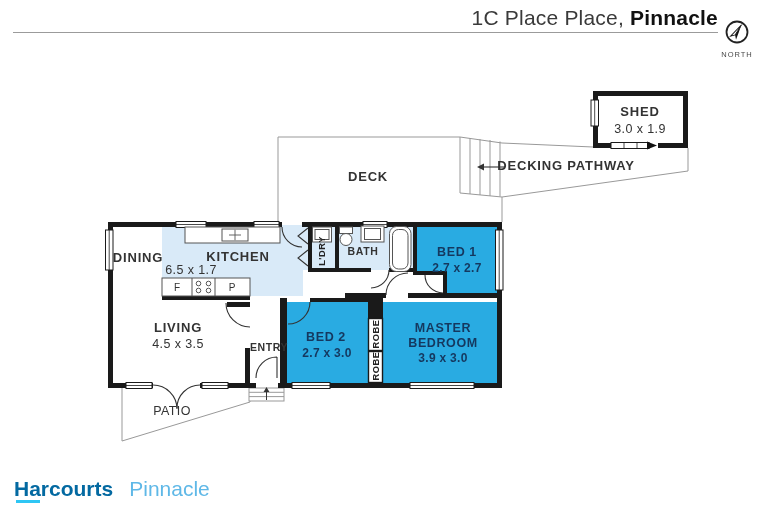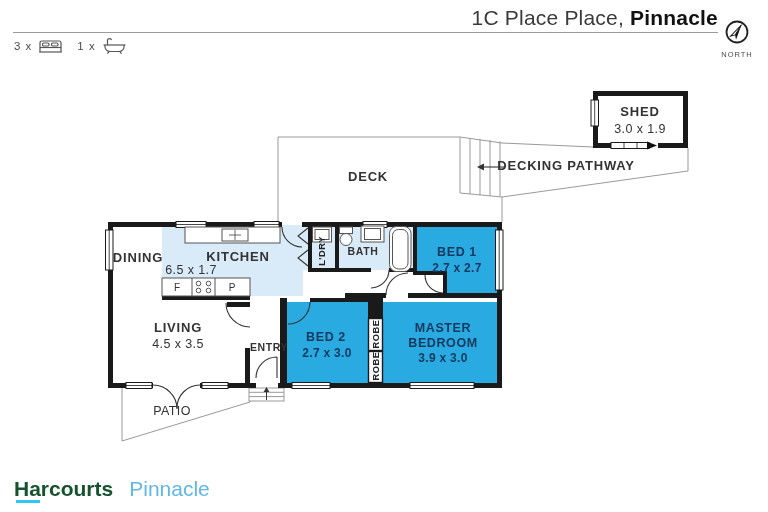--- a/index.html
+++ b/index.html
@@ -10,62 +10,41 @@
           font-size:11.5px;color:#4a4a4a;}
   .counts .num{letter-spacing:1px;}
   .counts svg{display:block;}
   .addr{position:absolute;right:50px;top:6px;font-size:21px;color:#3a3a3a;letter-spacing:0.2px;white-space:nowrap;}
   .addr .bold{font-weight:700;color:#111;}
   .rule{position:absolute;left:13px;top:32px;width:705px;height:1px;background:#9b9b9b;}
   .compass{position:absolute;left:719px;top:18px;width:36px;text-align:center;}
   .compass .north{font-size:7.5px;color:#4a4a4a;letter-spacing:1px;margin-top:-2px;text-align:center;}
   
   .brand{position:absolute;left:14px;top:477px;font-size:21px;white-space:nowrap;}
-  .brand .primary{font-weight:700;color:#14532d;}
+  .brand .primary{font-weight:700;color:#0369a1;}
   .brand .secondary{font-weight:400;color:#5fb8e7;margin-left:16px;}
   .brand-underline{position:absolute;left:16px;top:500px;width:24px;height:3px;background:#2ec6f4;}
   .note{position:absolute;left:153px;top:494px;width:580px;font-size:7.6px;color:#555;}
   .note b{color:#444;}
   
   #plan{position:absolute;left:0;top:0;}
   text{font-family:"Liberation Sans", sans-serif;}
   .rlabel{font-size:13px;font-weight:600;fill:#333;letter-spacing:0.8px;}
   .rdims{font-size:12.5px;font-weight:500;fill:#333;letter-spacing:0.4px;}
   .blabel{font-size:12.5px;font-weight:700;fill:#15385f;letter-spacing:0.6px;}
   .bdims{font-size:12px;font-weight:700;fill:#15385f;letter-spacing:0.3px;}
   .slabel{font-size:10.5px;font-weight:600;fill:#333;letter-spacing:0.6px;}
   .tiny{font-size:9.3px;font-weight:600;fill:#222;letter-spacing:0.5px;}
   .appl{font-size:10px;font-weight:400;fill:#333;}
 </style>
 </head>
 <body>
 
 <div id="stage">
 
-  <div class="counts">
-    <span class="num">3 x</span>
-    <svg width="25" height="16" viewBox="0 0 25 16">
-      <g fill="none" stroke="#555" stroke-width="1.2">
-        <path d="M2 14 V5 q0-2 2-2 h17 q2 0 2 2 v9"></path>
-        <path d="M1.2 14 h22.6"></path>
-        <path d="M2 9.5 h21"></path>
-        <rect x="4.5" y="5" width="6.5" height="3" rx="1.2"></rect>
-        <rect x="13.5" y="5" width="6.5" height="3" rx="1.2"></rect>
-      </g>
-    </svg>
-    <span class="num" style="margin-left:8px">1 x</span>
-    <svg width="25" height="17" viewBox="0 0 25 17">
-      <g fill="none" stroke="#555" stroke-width="1.2">
-        <path d="M5.5 8 V3.5 q0-1.8 2-1.8 q1.8 0 2 1.4"></path>
-        <path d="M1.5 8 h22"></path>
-        <path d="M2.8 8 c0 4.5 2 6.5 5.5 6.5 h8.4 c3.5 0 5.5-2 5.5-6.5"></path>
-        <path d="M7 14.8 l-1.6 1.8 M18 14.8 l1.6 1.8"></path>
-      </g>
-    </svg>
-  </div>
 
   <div class="addr">
     <span>1C Place Place,</span>
     <span class="bold">Pinnacle</span>
   </div>
   <div class="rule"></div>
 
   <div class="compass">
     <svg width="36" height="30" viewBox="0 0 36 30">
       <circle cx="18" cy="14" r="10.5" fill="#fff" stroke="#222" stroke-width="1.8"></circle>

